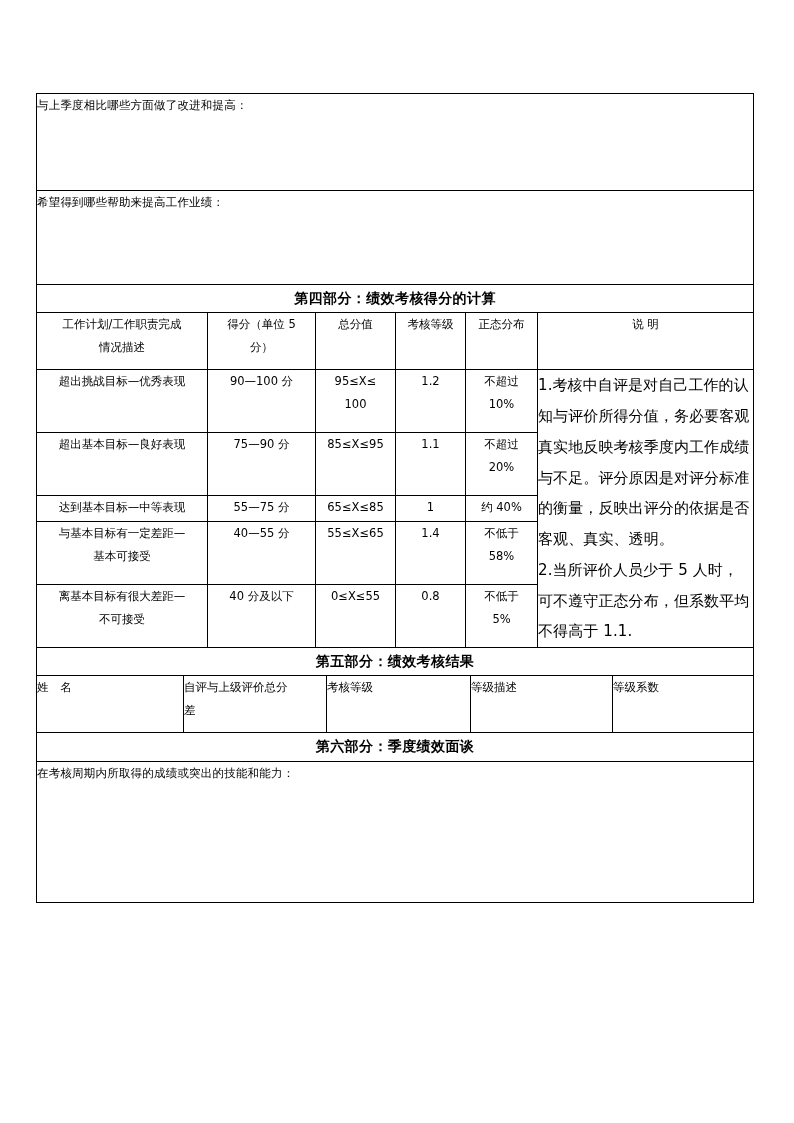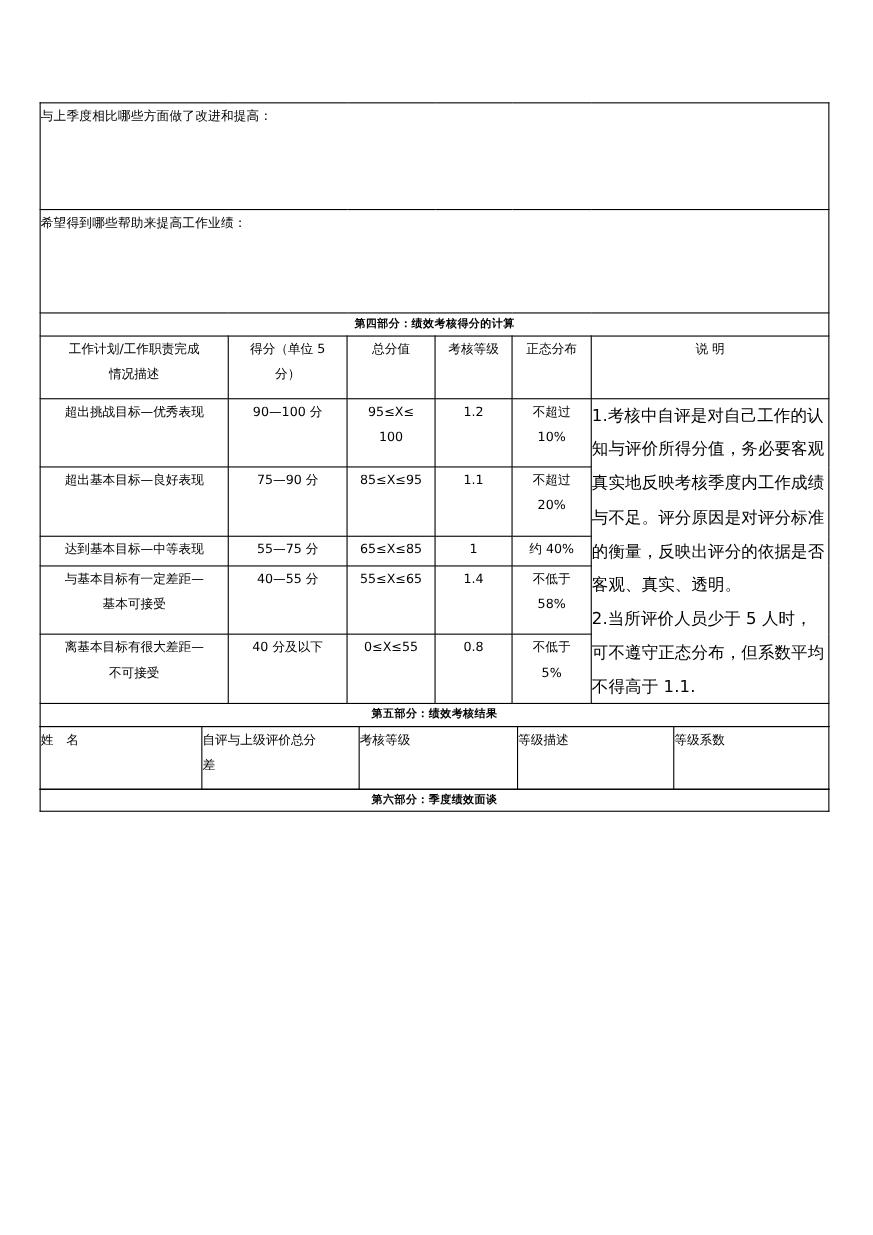--- a/index.html
+++ b/index.html
@@ -40,21 +40,21 @@
     letter-spacing: 0.2px;
   }
   .block-1 { height: 96px; }
   .block-2 { height: 93px; }
   .block-6 { height: 140px; }
 
   
   .section-banner {
     text-align: center;
     font-weight: bold;
-    font-size: 10px;
+    font-size: 14px;
     letter-spacing: 0.4px;
     padding: 8px 0 10px 0;
     height: 18px;
   }
 
   
   .cell {
     text-align: center;
     padding: 7px 4px 7px 4px;
     font-size: 11.5px;
@@ -245,15 +245,20 @@
   </table>
 
   <table class="form" style="margin-top:-1px">
     <colgroup>
         <col style="width:717px">
       </colgroup>
     <tbody>
       <tr>
         <td class="section-banner">第六部分：季度绩效面谈</td>
       </tr>
+      <tr>
+        <td class="freetext block-6">
+          <span>在考核周期内所取得的成绩或突出的技能和能力：</span>
+        </td>
+      </tr>
     </tbody>
   </table>
 </div>
 
 </body></html>

